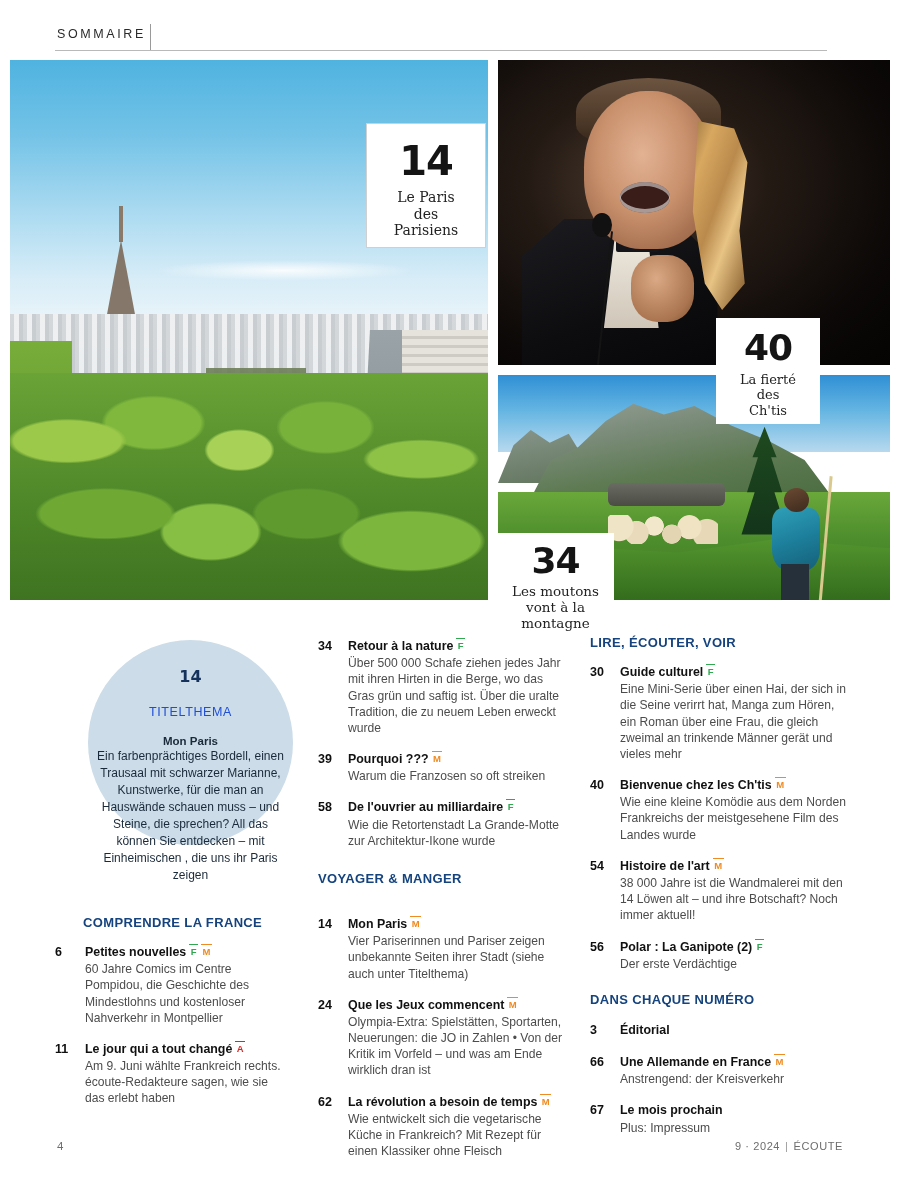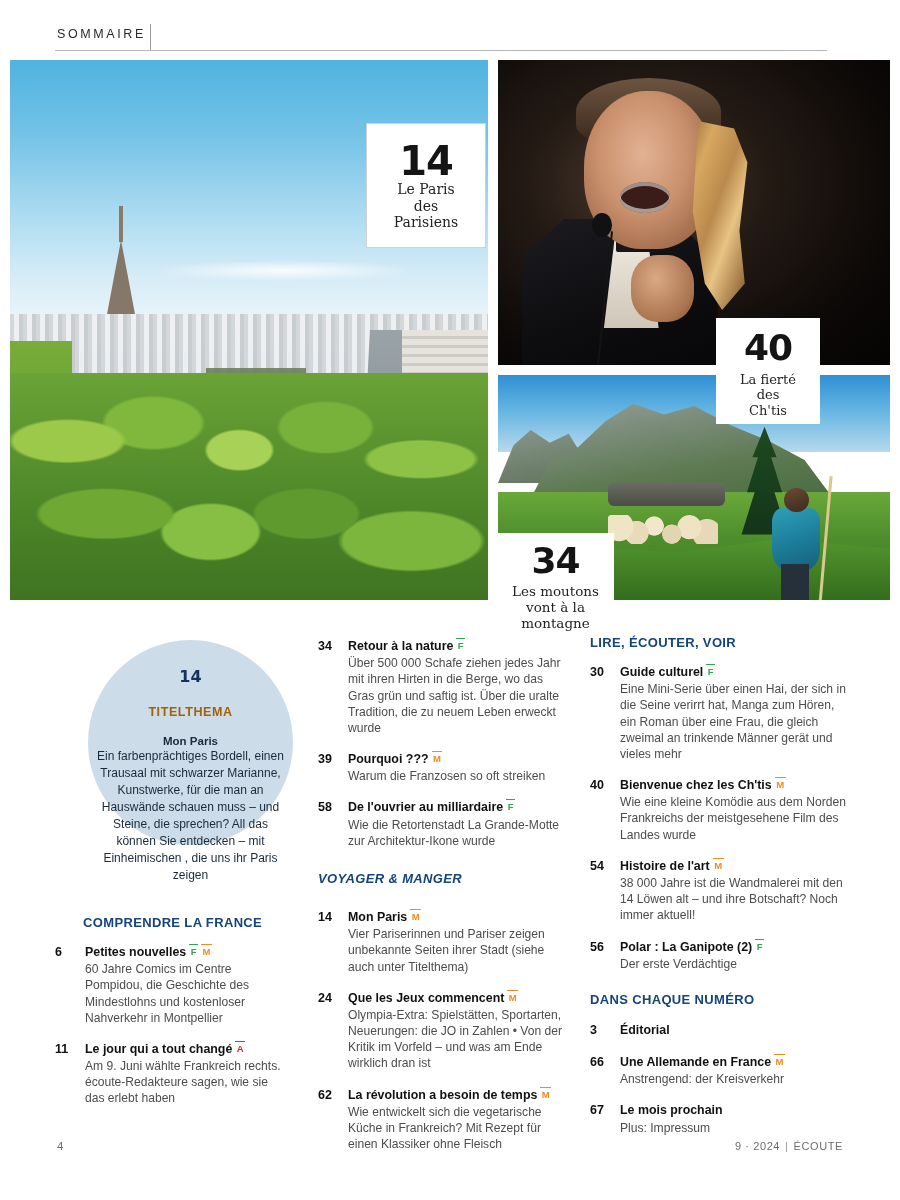--- a/index.html
+++ b/index.html
@@ -144,37 +144,37 @@
   }
   .pagebox .num{
     font-family:"DejaVu Sans", sans-serif;font-weight:bold;line-height:1;
     letter-spacing:-1px;
   }
   .pagebox .cap{
     font-family:"DejaVu Serif", serif;line-height:1.18;color:#232323;
   }
   .box-14{left:366px;top:63px;width:118px;height:123px;}
   .box-14 .num{font-size:40px;margin-top:17px;}
-  .box-14 .cap{font-size:14px;}
+  .box-14 .cap{font-size:14px;margin-top:8px;}
   .box-40{left:716px;top:258px;width:104px;height:106px;border:none;}
   .box-40 .num{font-size:36px;margin-top:12px;}
   .box-40 .cap{font-size:13px;margin-top:6px;}
   .box-34{left:497px;top:473px;width:117px;height:116px;border:none;}
   .box-34 .num{font-size:36px;margin-top:10px;}
   .box-34 .cap{font-size:13.5px;margin-top:5px;}
 
   
   .content{position:absolute;left:0;top:615px;width:900px;height:520px;}
 
   .circle{
     position:absolute;left:88px;top:25px;width:205px;height:205px;border-radius:50%;
     background:#ccdce8;text-align:center;
   }
   .circle .c-num{font-family:"DejaVu Sans",sans-serif;font-weight:bold;font-size:16px;color:#14325c;margin-top:27px;}
-  .circle .c-head{font-weight:bold;font-size:12.5px;color:#a16207;letter-spacing:.6px;margin-top:19px;}
+  .circle .c-head{font-weight:normal;font-size:12.5px;color:#1d4ed8;letter-spacing:.6px;margin-top:19px;}
   .circle .c-title{font-weight:bold;font-size:11.5px;color:#1b2a3a;margin-top:16px;}
   .circle .c-body{font-size:12px;color:#1b2a3a;line-height:1.42;margin-top:1px;padding:0 8px;}
 
   .col{position:absolute;}
   .col-left{left:55px;top:300px;width:232px;}
   .col-mid{left:318px;top:23px;width:248px;}
   .col-right{left:590px;top:20px;width:262px;}
 
   .sec-title{
     font-weight:bold;font-size:13px;color:#14437e;letter-spacing:.35px;
@@ -349,21 +349,21 @@
       <div class="entry">
         <div class="pg">58</div>
         <div class="body">
           <div class="ttl">
             <span>De l'ouvrier au milliardaire</span><span class="lvl lvl-F">F</span>
           </div>
           <div class="desc">Wie die Retortenstadt La Grande-Motte zur Architektur-Ikone wurde</div>
         </div>
       </div>
 
-      <div class="sec-title" style="margin-top:22px;margin-bottom:23px;font-style:italic;">VOYAGER &amp; MANGER</div>
+      <div class="sec-title" style="margin-top:22px;margin-bottom:30px;">VOYAGER &amp; MANGER</div>
 
       <div class="entry">
         <div class="pg">14</div>
         <div class="body">
           <div class="ttl">
             <span>Mon Paris</span><span class="lvl lvl-M">M</span>
           </div>
           <div class="desc">Vier Pariserinnen und Pariser zeigen unbekannte Seiten ihrer Stadt (siehe auch unter Titelthema)</div>
         </div>
       </div>

